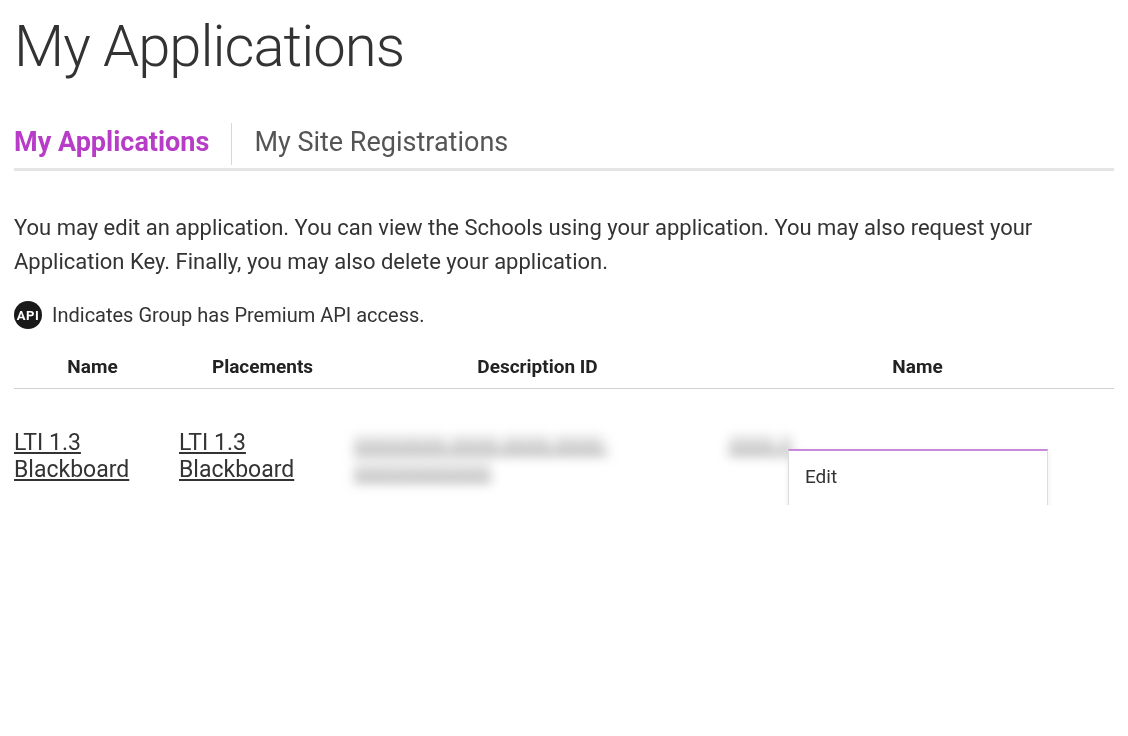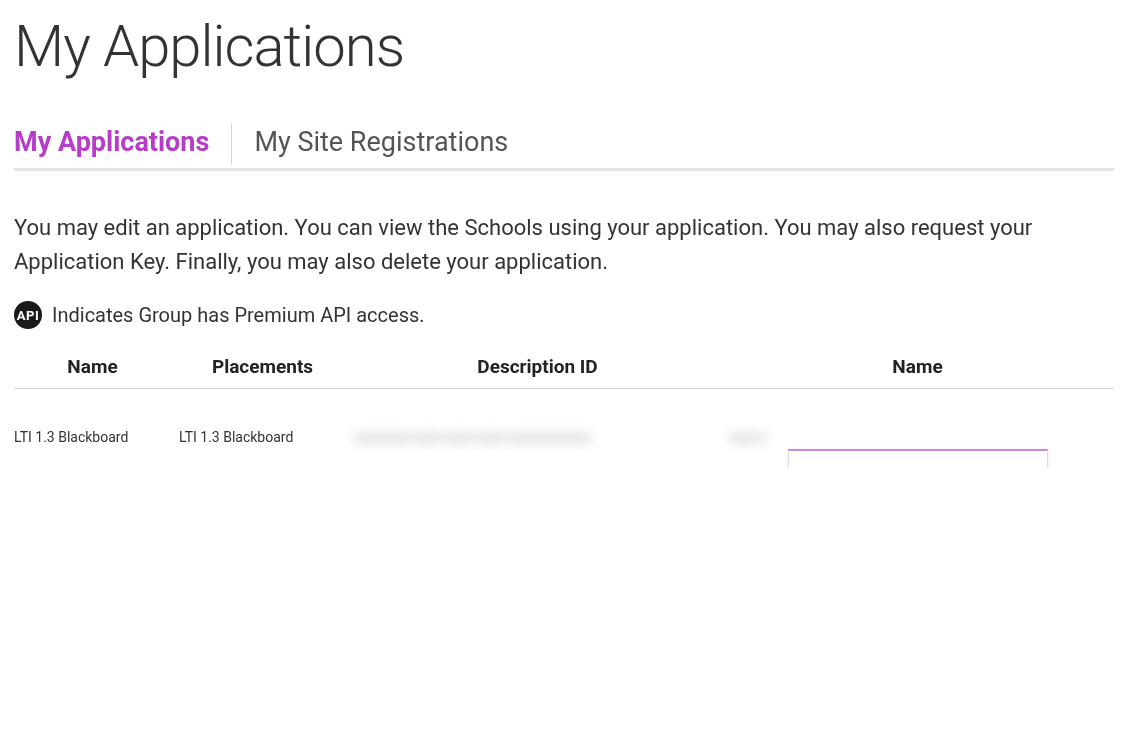--- a/index.html
+++ b/index.html
@@ -81,24 +81,25 @@
     }
     .table thead th {
       text-align: center;
       font-size: 19px;
       font-weight: 700;
       color: #222222;
       padding: 6px 8px 10px 0;
       border-bottom: 1px solid #d0d0d0;
     }
     .table tbody td {
-      font-size: 14px;
+      font-size: 23px;
       color: #333333;
       padding: 40px 8px 10px 0;
       vertical-align: top;
+      text-decoration: underline;
     }
     .col-name { width: 165px; }
     .col-desc { width: 175px; }
     .col-appid { width: 375px; }
     .col-group { width: auto; }
     .blurred {
       filter: blur(6px);
       color: #999999;
       user-select: none;
     }

